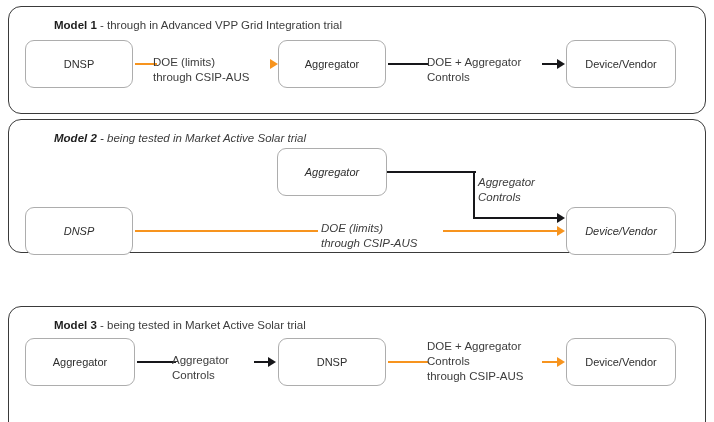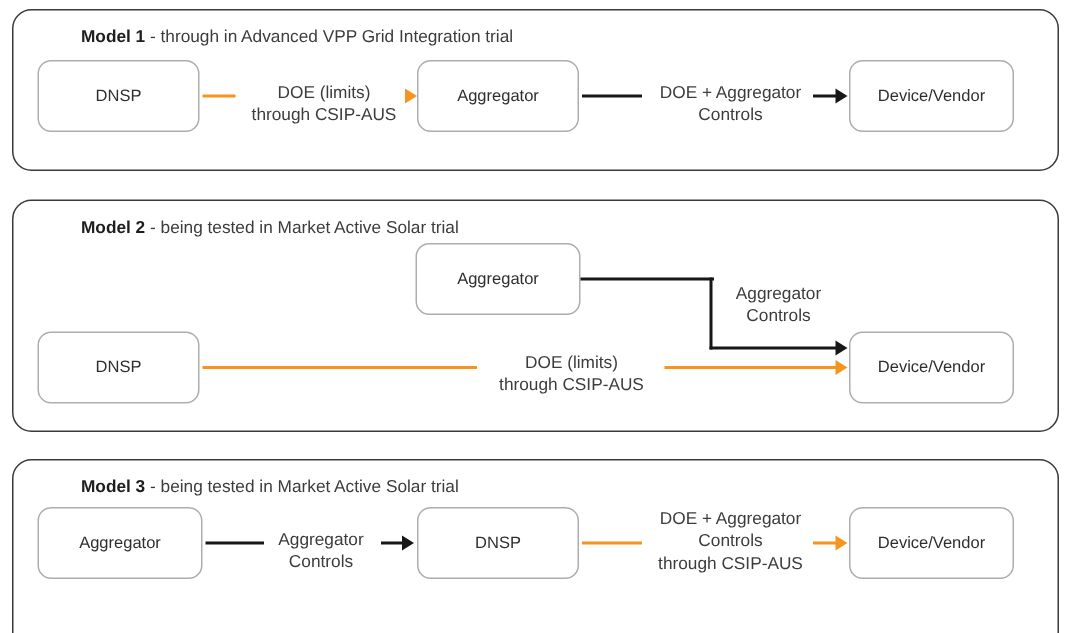--- a/index.html
+++ b/index.html
@@ -26,21 +26,21 @@
   .panel {
     position: absolute;
     left: 8px;
     width: 698px;
     box-sizing: border-box;
     border: 1.4px solid #3a3a3a;
     border-radius: 13px;
     background: #ffffff;
   }
   #panel-1 { top: 6px;   height: 108px; }
-  #panel-2 { top: 133px; height: 155px; }
+  #panel-2 { top: 119px; height: 134px; font-style: italic; }
   #panel-3 { top: 306px; height: 132px; }
 
   .panel-title {
     position: absolute;
     left: 22px;
     top: 11px;
     font-size: 11.5px;
     line-height: 14px;
     white-space: nowrap;
     color: #3c3c3c;
@@ -62,21 +62,20 @@
     align-items: center;
     justify-content: center;
     font-size: 11px;
     color: #2e2e2e;
     white-space: nowrap;
   }
 
   
   .edge-label {
     position: absolute;
-    text-align: center;
     font-size: 11.5px;
     line-height: 15px;
     color: #3c3c3c;
     white-space: nowrap;
   }
 
   
   .line {
     position: absolute;
   }

